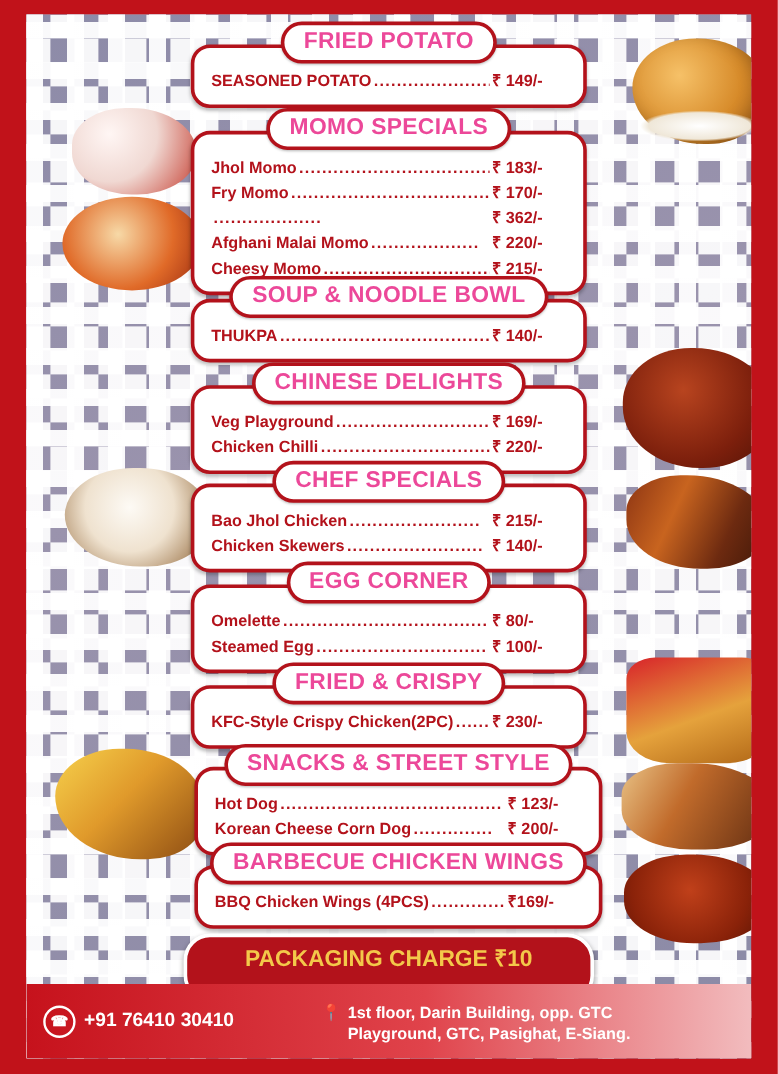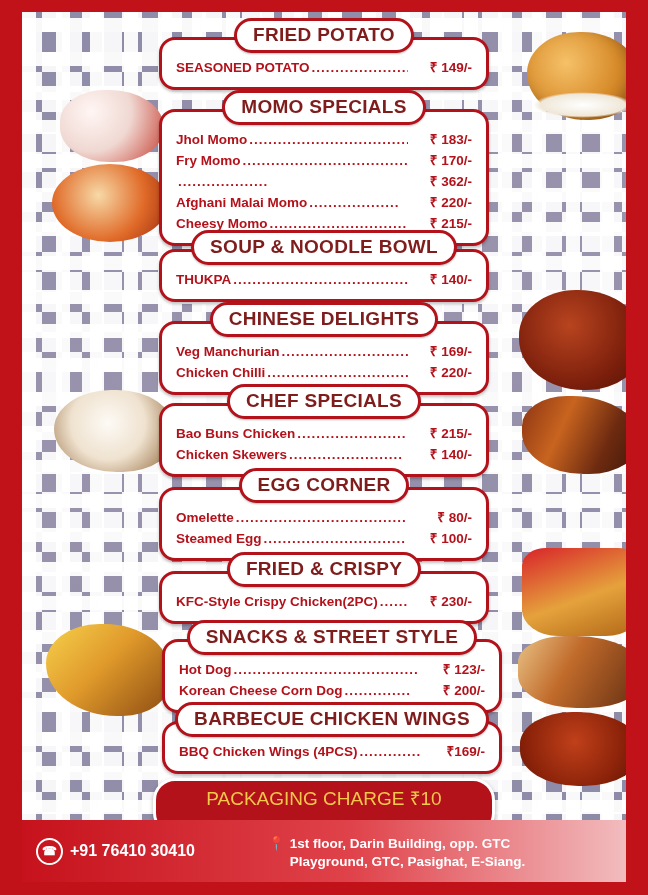--- a/index.html
+++ b/index.html
@@ -43,21 +43,21 @@
   }
   .section.wide{width:340px;padding-left:16px;}
 
   .hdr{
     position:relative;
     z-index:3;
     margin:0 auto;
     background:#fff;
     border:3px solid #b3121b;
     border-radius:22px;
-    color:#7f1d1d;
+    color:#ec4899;
     font-weight:bold;
     font-size:19px;
     letter-spacing:.3px;
     text-align:center;
     padding:3px 16px 4px;
     display:inline-block;
     white-space:nowrap;
     box-shadow:0 1px 2px rgba(0,0,0,.25);
   }
   .hdr-wrap{text-align:center;}
@@ -84,35 +84,34 @@
   .row .nm{flex:0 0 auto;text-align:right;}
   .row .dots{
     flex:1 1 auto;
     overflow:hidden;
     white-space:nowrap;
     letter-spacing:1px;
     margin:0 2px;
   }
   .row .pr{
     flex:0 0 auto;
-    text-align:right;
     min-width:62px;
   }
 
   
   #packaging{
     position:absolute;
     left:50%;transform:translateX(-50%);
     top:766px;
     width:316px;
     background:#b3121b;
     border:3px solid #fff;
     border-radius:22px;
     color:#f3c84a;
-    font-weight:normal;
+    font-weight:bold;
     font-size:19px;
     text-align:center;
     padding:4px 10px 21px;
     box-shadow:0 2px 4px rgba(0,0,0,.3);
   }
 
   
   #footer{
     position:absolute;
     left:0;bottom:0;width:604px;height:62px;
@@ -263,37 +262,37 @@
           <span class="dots">.......................................</span>
           <span class="pr">₹ 140/-</span>
         </div>
       </div>
     </div>
 
     <div class="section" style="top:290px;">
       <div class="hdr-wrap"><div class="hdr">CHINESE DELIGHTS</div></div>
       <div class="items">
         <div class="row">
-          <span class="nm">Veg Manchurian</span>
+          <span class="nm">Veg Playground</span>
           <span class="dots">...........................</span>
           <span class="pr">₹ 169/-</span>
         </div>
         <div class="row">
           <span class="nm">Chicken Chilli</span>
           <span class="dots">..............................</span>
           <span class="pr">₹ 220/-</span>
         </div>
       </div>
     </div>
 
     <div class="section" style="top:372px;">
       <div class="hdr-wrap"><div class="hdr">CHEF SPECIALS</div></div>
       <div class="items">
         <div class="row">
-          <span class="nm">Bao Buns Chicken</span>
+          <span class="nm">Bao Jhol Chicken</span>
           <span class="dots">.......................</span>
           <span class="pr">₹  215/-</span>
         </div>
         <div class="row">
           <span class="nm">Chicken Skewers</span>
           <span class="dots">........................</span>
           <span class="pr">₹  140/-</span>
         </div>
       </div>
     </div>

